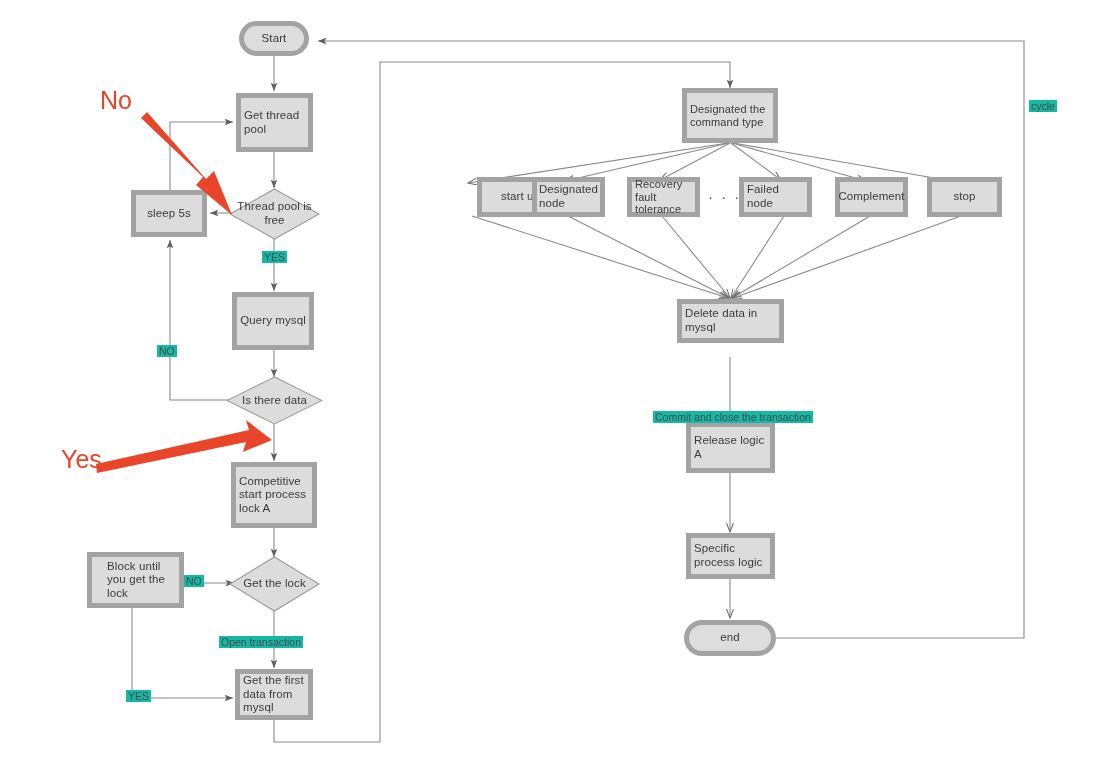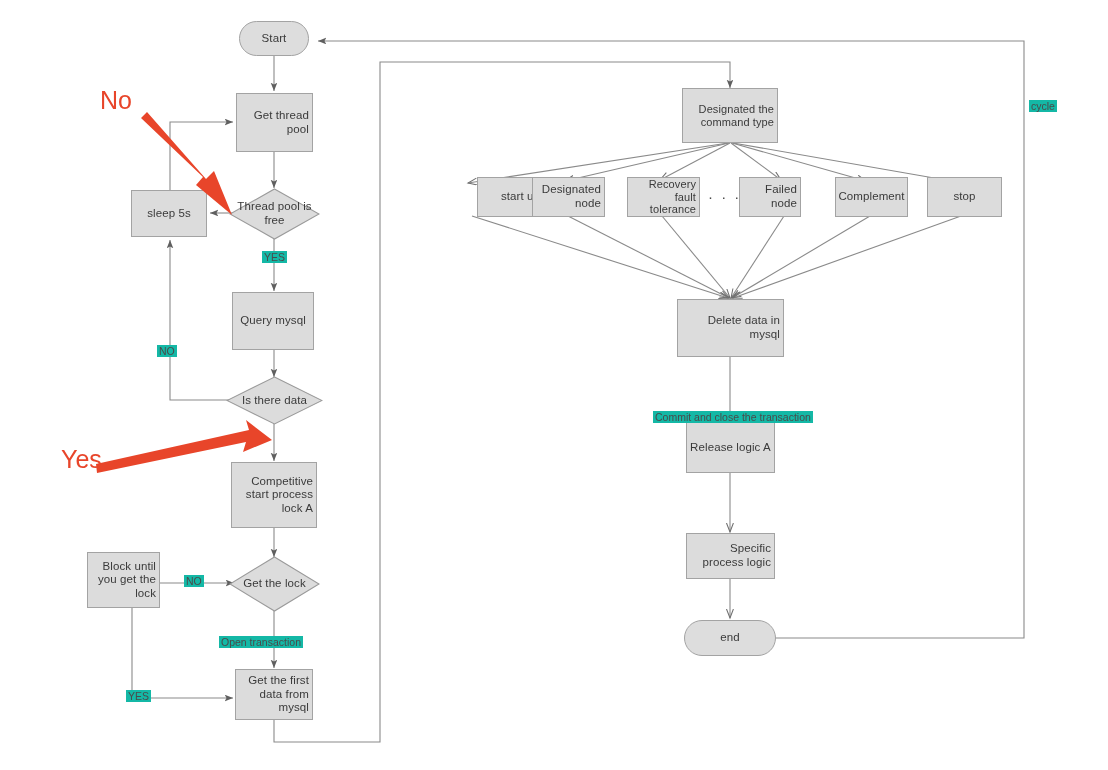--- a/index.html
+++ b/index.html
@@ -22,26 +22,26 @@
   #edges {
     position: absolute;
     left: 0; top: 0;
     width: 1108px;
     height: 770px;
   }
   .node {
     position: absolute;
     box-sizing: border-box;
     background: #dcdcdc;
-    border: 1px solid #a3a3a3;
+    border: 5px solid #a3a3a3;
     color: #3a3a3a;
     display: flex;
     align-items: center;
     justify-content: center;
-    text-align: right;
+    text-align: left;
     line-height: 1.18;
     font-size: 11.5px;
     letter-spacing: 0.1px;
   }
   .node.terminal {
     border-radius: 22px;
     background: #dddddd;
   }
   .node .lbl { display: block; padding: 0 3px; }
   .diamond {
@@ -192,21 +192,21 @@
     <span class="lbl">Competitive start process lock A</span>
   </div>
 
   <div class="diamond" style="left:229px; top:556px; width:91px; height:56px;">
     <svg class="dshape" viewBox="0 0 91 56">
       <polygon points="45.5,1 90,28 45.5,55 1,28" fill="#dcdcdc" stroke="#9a9a9a" stroke-width="1.1"></polygon>
     </svg>
     <div class="dtext">Get the lock</div>
   </div>
 
-  <div class="node" style="left:87px; top:552px; width:73px; height:56px;">
+  <div class="node" style="left:87px; top:552px; width:97px; height:56px;padding-left:12px;">
     <span class="lbl">Block until you get the lock</span>
   </div>
 
   <div class="node" style="left:235px; top:669px; width:78px; height:51px;">
     <span class="lbl">Get the first data from mysql</span>
   </div>
 
   <div class="node" style="left:682px; top:88px; width:96px; height:55px; font-size:11px;">
     <span class="lbl">Designated the command type</span>
   </div>
@@ -218,33 +218,33 @@
   <div class="node" style="left:532px; top:177px; width:73px; height:40px;">
     <span class="lbl">Designated node</span>
   </div>
 
   <div class="node" style="left:627px; top:177px; width:73px; height:40px; font-size:11px;">
     <span class="lbl">Recovery fault tolerance</span>
   </div>
 
   <div class="ellipsis-dots" style="left:708px; top:188px;">· · ·</div>
 
-  <div class="node" style="left:739px; top:177px; width:62px; height:40px;">
+  <div class="node" style="left:739px; top:177px; width:73px; height:40px;">
     <span class="lbl">Failed node</span>
   </div>
 
   <div class="node" style="left:835px; top:177px; width:73px; height:40px;">
     <span class="lbl">Complement</span>
   </div>
 
   <div class="node" style="left:927px; top:177px; width:75px; height:40px;">
     <span class="lbl">stop</span>
   </div>
 
-  <div class="node" style="left:677px; top:299px; width:107px; height:58px;">
+  <div class="node" style="left:677px; top:299px; width:107px; height:44px;">
     <span class="lbl">Delete data in mysql</span>
   </div>
 
   <div class="node" style="left:686px; top:422px; width:89px; height:51px;">
     <span class="lbl">Release logic A</span>
   </div>
 
   <div class="node" style="left:686px; top:533px; width:89px; height:46px;">
     <span class="lbl">Specific process logic</span>
   </div>

